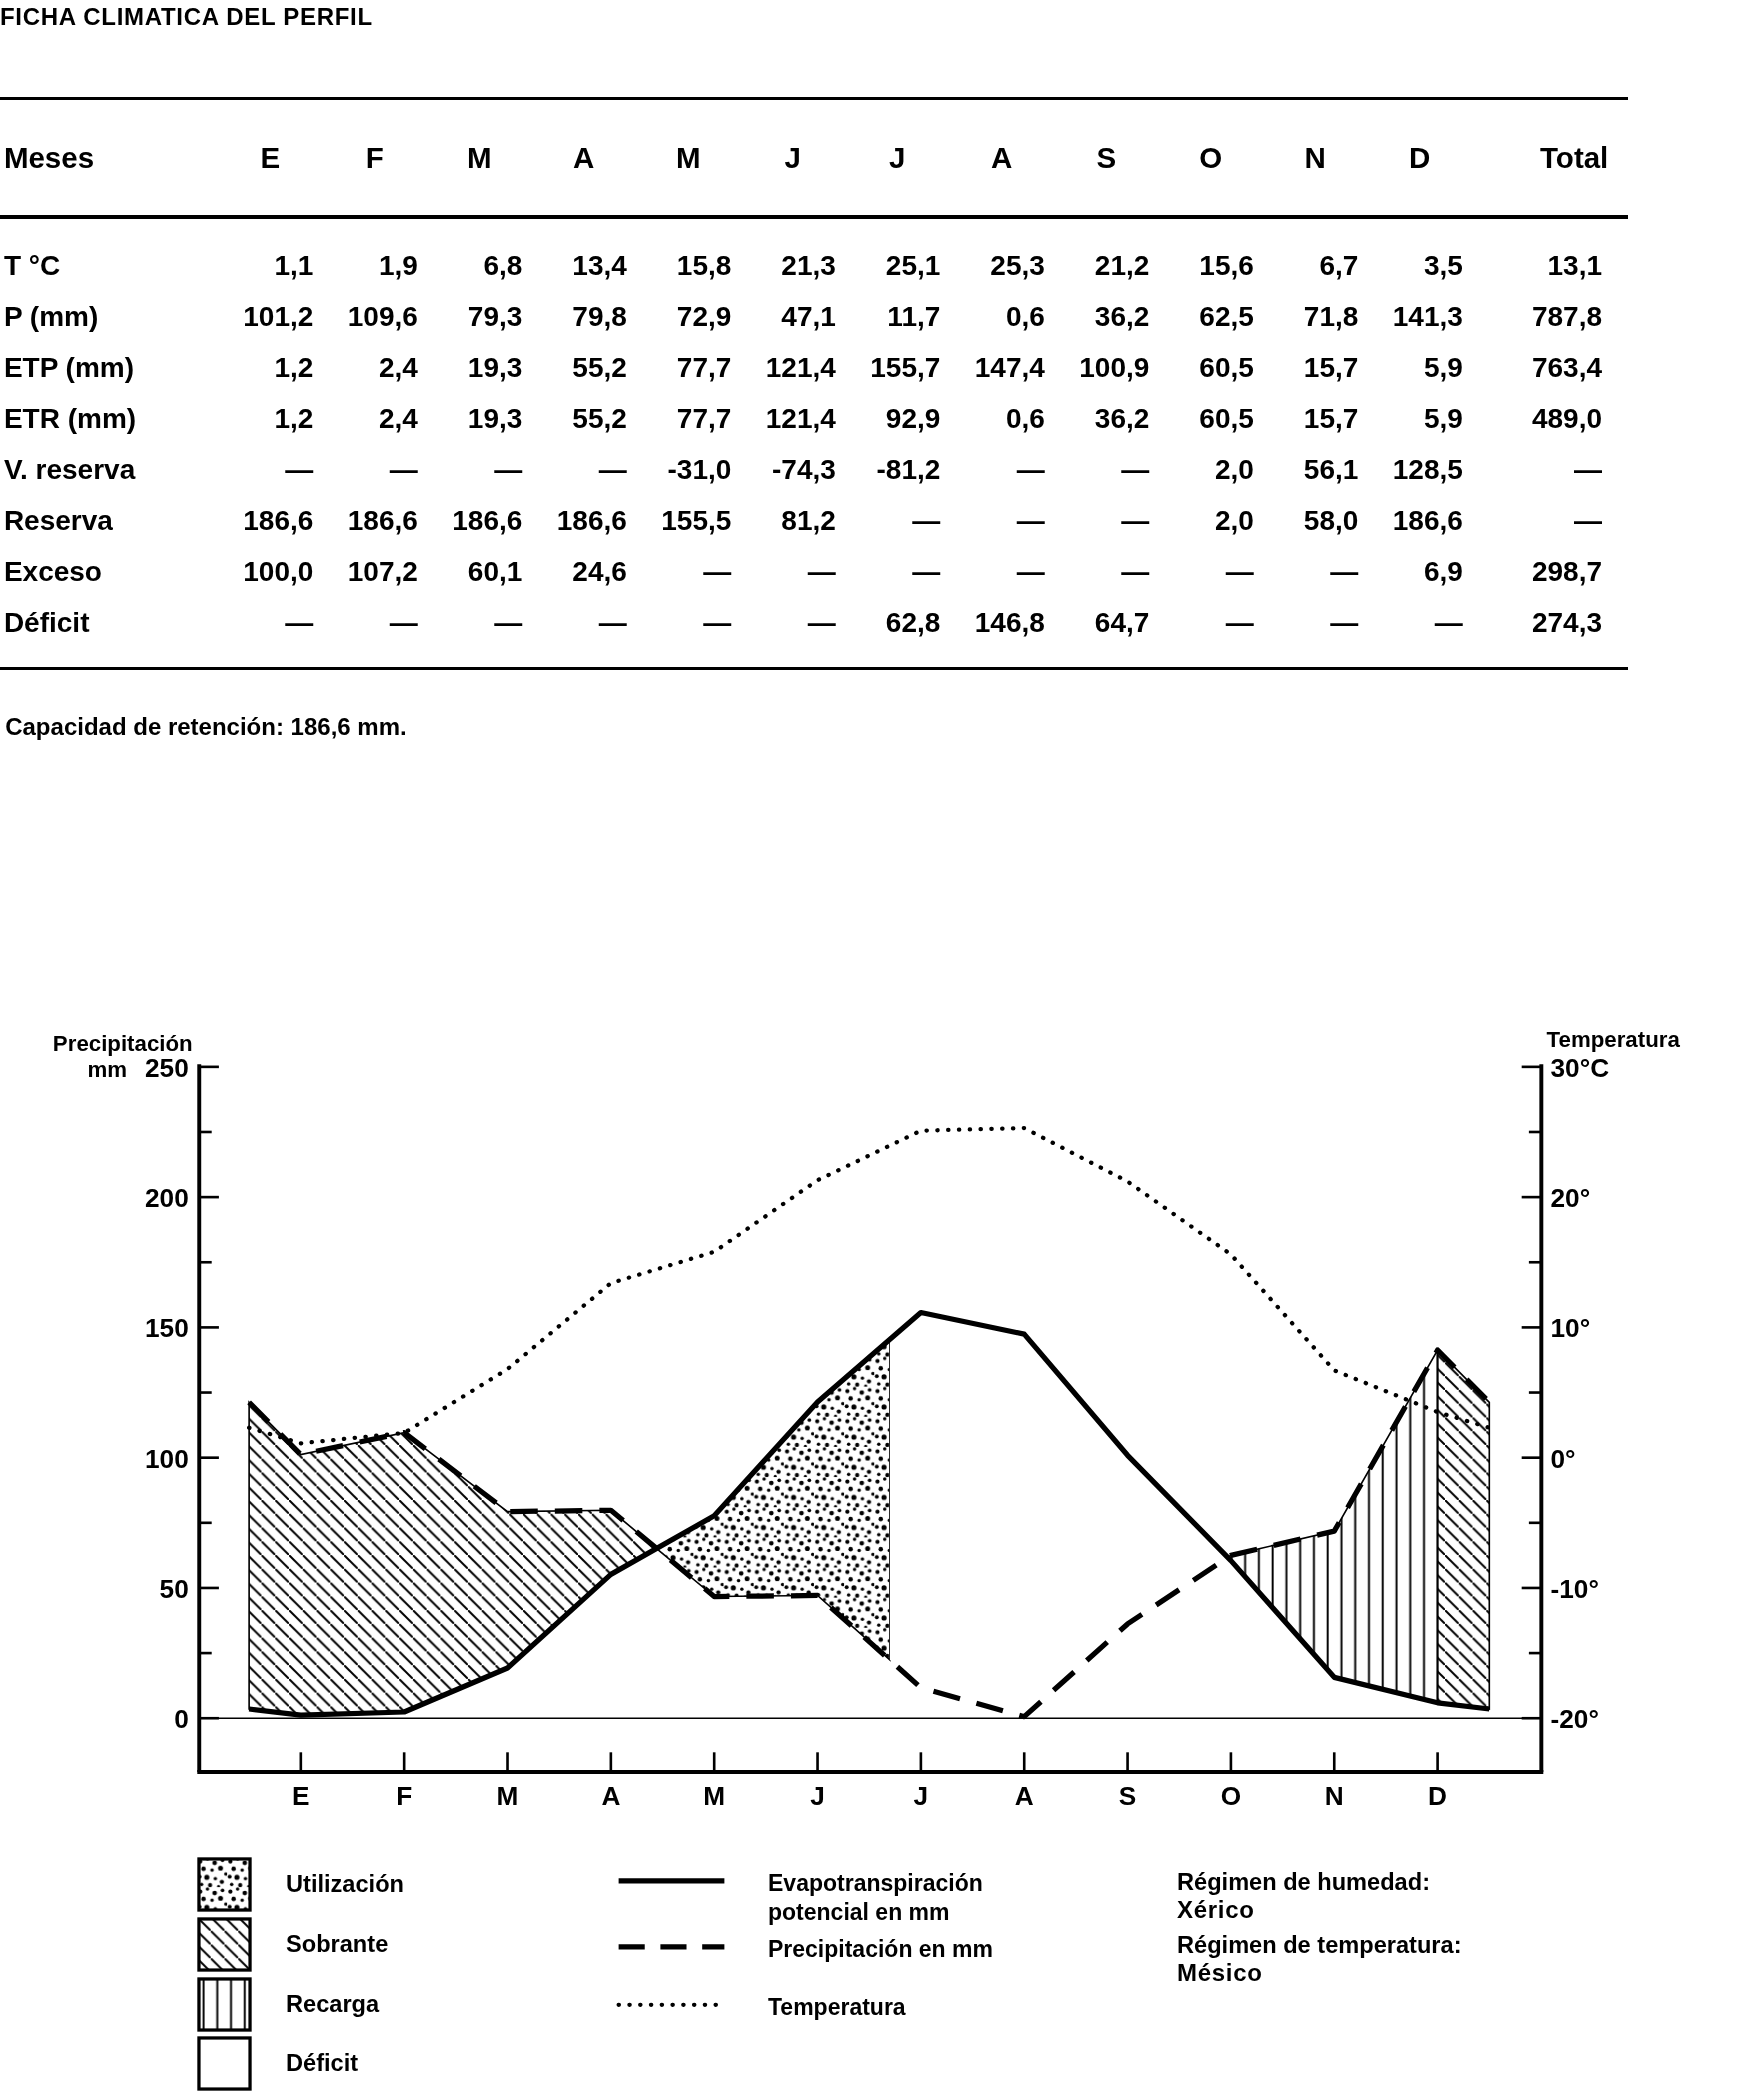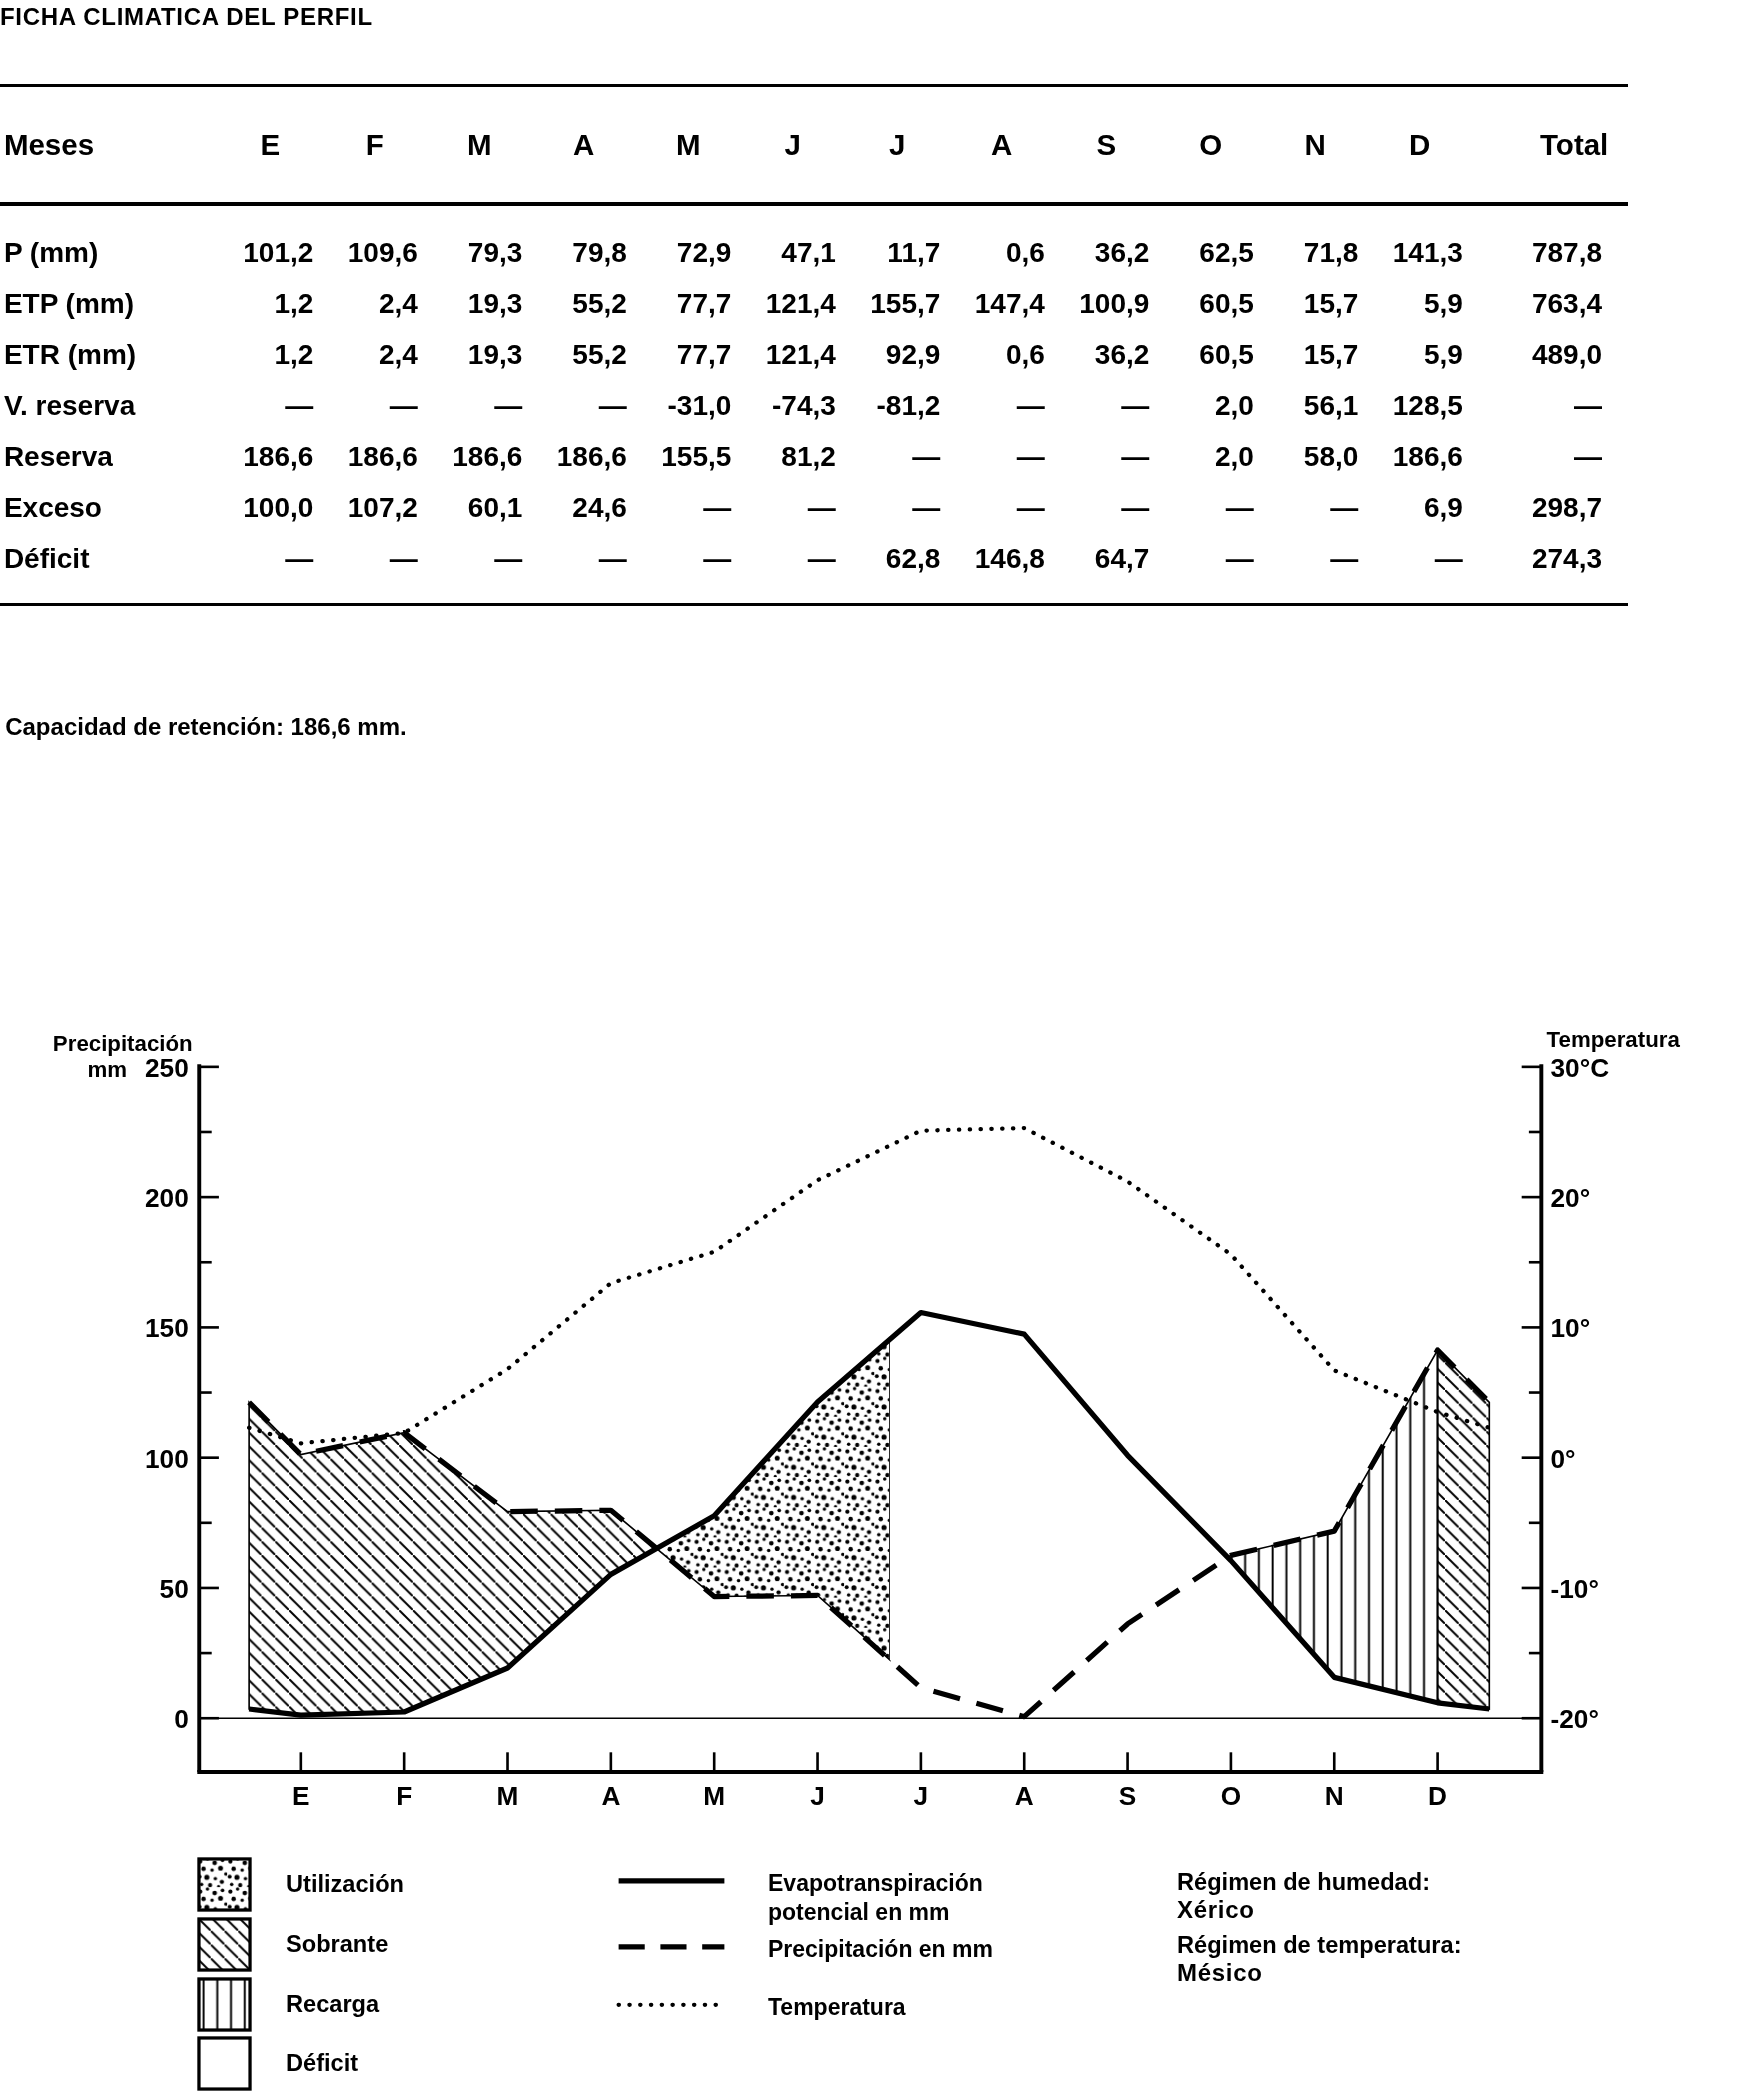--- a/index.html
+++ b/index.html
@@ -6,21 +6,21 @@
   body{
     width:1755px;height:2097px;position:relative;background:#fff;color:#000;
     font-family:"Liberation Sans",sans-serif;font-weight:700;
     -webkit-font-smoothing:antialiased;
   }
   .page-title{
     position:absolute;top:2.6px;left:0;width:100%;text-align:left;
     font-size:24px;letter-spacing:0.7px;font-weight:700;
   }
   
-  .table-wrap{position:absolute;top:84px;left:0;width:1628px;}
+  .table-wrap{position:absolute;top:97px;left:0;width:1628px;}
   .rule{height:3.3px;background:#000;width:100%;}
   .t-grid{display:grid;grid-template-columns:218px repeat(12,1fr) 156px;align-items:center;}
   .t-head{height:115px;}
   .t-head .hc{text-align:center;font-size:29.5px;}
   .t-head .hc.first{text-align:left;padding-left:3.9px;}
   .t-head .hc.last{text-align:right;padding-right:19.7px;}
   .t-rows{padding-top:22px;padding-bottom:18.4px;}
   .t-row{height:51px;}
   .cell{font-size:28px;text-align:right;padding-right:9.2px;white-space:nowrap;}
   .cell.label{text-align:left;padding-left:3.9px;}
@@ -87,20 +87,36 @@
       <div class="hc">J</div>
       <div class="hc">A</div>
       <div class="hc">S</div>
       <div class="hc">O</div>
       <div class="hc">N</div>
       <div class="hc">D</div>
       <div class="hc last">Total</div>
     </div>
   <div class="rule"></div>
   <div class="t-rows">
+      <div class="t-grid t-row">
+        <div class="cell label">T °C</div>
+        <div class="cell">1,1</div>
+        <div class="cell">1,9</div>
+        <div class="cell">6,8</div>
+        <div class="cell">13,4</div>
+        <div class="cell">15,8</div>
+        <div class="cell">21,3</div>
+        <div class="cell">25,1</div>
+        <div class="cell">25,3</div>
+        <div class="cell">21,2</div>
+        <div class="cell">15,6</div>
+        <div class="cell">6,7</div>
+        <div class="cell">3,5</div>
+        <div class="cell total">13,1</div>
+      </div>
       <div class="t-grid t-row">
         <div class="cell label">P (mm)</div>
         <div class="cell">101,2</div>
         <div class="cell">109,6</div>
         <div class="cell">79,3</div>
         <div class="cell">79,8</div>
         <div class="cell">72,9</div>
         <div class="cell">47,1</div>
         <div class="cell">11,7</div>
         <div class="cell">0,6</div>

